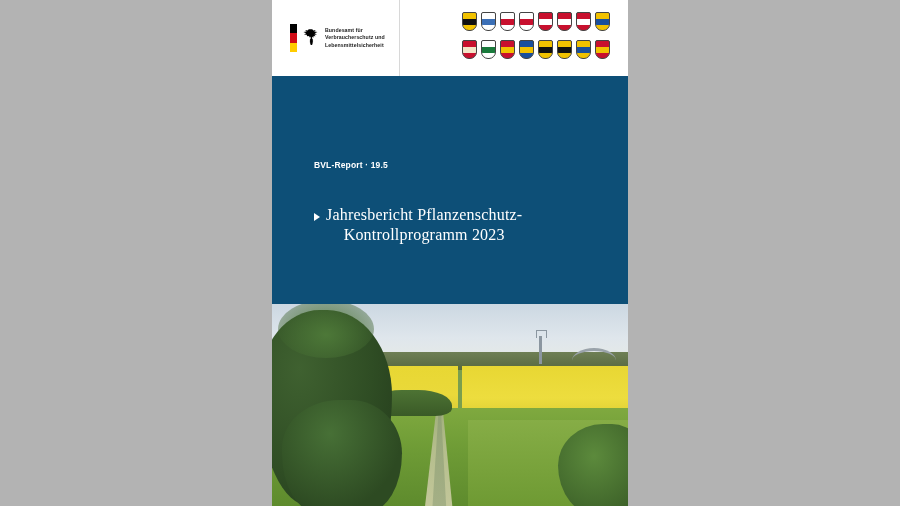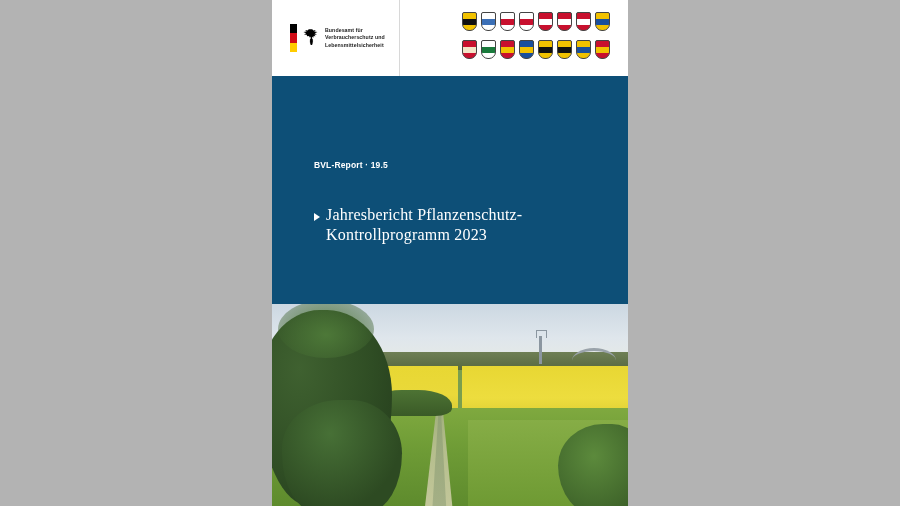--- a/index.html
+++ b/index.html
@@ -146,20 +146,21 @@
     margin-top: 8px;
     margin-right: 6px;
     flex: 0 0 auto;
   }
   .title-text {
     font-family: "Liberation Serif", serif;
     font-size: 16px;
     line-height: 19.5px;
     letter-spacing: 0.2px;
     white-space: pre-line;
+    text-align: center;
   }
 
   
   .photo {
     position: absolute;
     left: 0;
     top: 304px;
     width: 356px;
     height: 202px;
     overflow: hidden;

